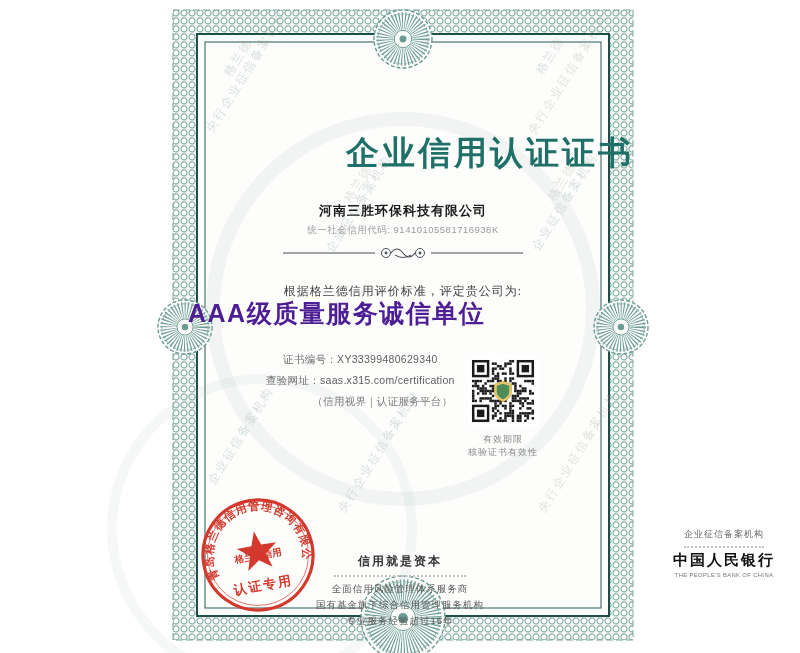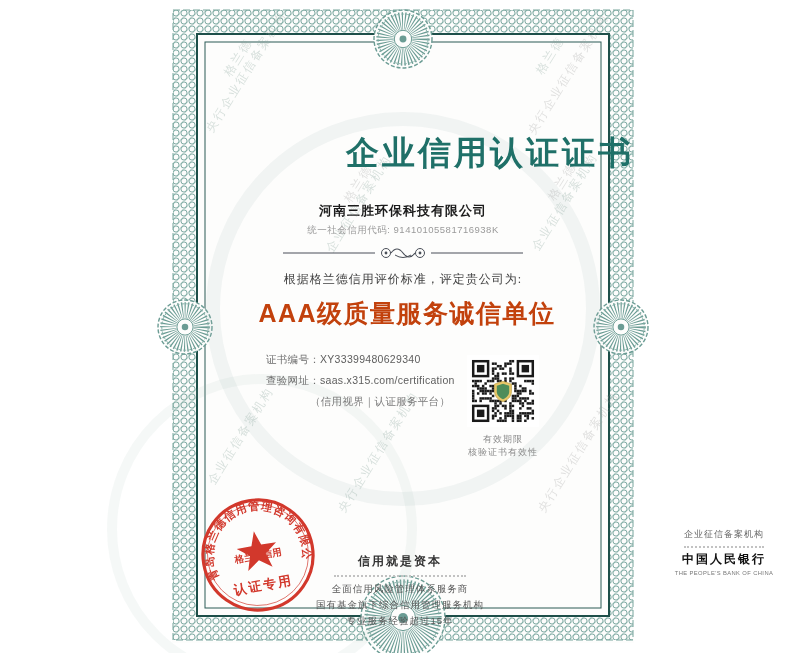--- a/index.html
+++ b/index.html
@@ -27,49 +27,50 @@
   .company{
     position:absolute;top:193px;left:0;width:100%;text-align:center;
     font-size:13px;font-weight:700;color:#1c1c1c;letter-spacing:1px;
   }
   .credit-code{
     position:absolute;top:215px;left:0;width:100%;text-align:center;
     font-size:9.5px;color:#9a9a9a;letter-spacing:.5px;
   }
   .divider{position:absolute;top:236px;left:50%;transform:translateX(-50%);}
   .eval-line{
-    position:absolute;top:262px;left:0;width:100%;text-align:center;
+    position:absolute;top:274px;left:0;width:100%;text-align:center;
     font-size:12px;color:#3f3f3f;letter-spacing:1px;font-family:Liberation Serif, serif;
   }
   .rating{
-    position:absolute;top:288px;left:4px;width:100%;text-align:center;
-    font-size:25px;font-weight:700;color:#c2410c;letter-spacing:1.5px;white-space:nowrap;
+    position:absolute;top:288px;left:16px;width:100%;text-align:left;
+    font-size:25px;font-weight:700;color:#4c1d95;letter-spacing:1.5px;white-space:nowrap;
   }
   .details{
     position:absolute;left:94px;top:340px;font-size:10.5px;color:#5d5d5d;line-height:21px;
     letter-spacing:.3px;
+    text-align:center;
   }
   .details .lbl{color:#6e6e6e;}
   .details .note{padding-left:44px;color:#7a7a7a;}
   .qr-wrap{position:absolute;left:295px;top:346px;width:72px;height:72px;}
   .qr-caption{
     position:absolute;left:259px;top:424px;width:144px;text-align:center;
     font-size:9px;color:#8a8a8a;line-height:13px;letter-spacing:1px;
   }
   .seal{position:absolute;left:26px;top:486px;width:120px;height:120px;transform:rotate(-10deg);}
   .footer-center{position:absolute;left:98px;top:544px;width:260px;text-align:center;}
   .footer-center .fc-title{font-size:12px;font-weight:700;color:#333;letter-spacing:2px;}
   .footer-center .dots{width:132px;margin:5px auto 4px auto;border-bottom:2px dotted #c2c2c2;}
   .footer-center .fc-line{font-size:9.5px;color:#555;line-height:16px;letter-spacing:1px;}
   .footer-right{position:absolute;left:500px;top:519px;width:104px;text-align:center;}
   .footer-right .fr-title{font-size:9px;color:#666;letter-spacing:1px;}
   .footer-right .dots{width:80px;margin:5px auto 3px auto;border-bottom:2px dotted #c2c2c2;}
   .footer-right .bank-cn{
     font-family:"DejaVu Serif","Liberation Serif",serif;
-    font-size:12px;font-weight:700;color:#111;letter-spacing:2px;white-space:nowrap;
+    font-size:15px;font-weight:700;color:#111;letter-spacing:2px;white-space:nowrap;
   }
   .footer-right .bank-en{font-size:5.8px;color:#777;letter-spacing:.4px;margin-top:2px;white-space:nowrap;}
 </style>
 </head>
 <body>
 
 <div class="certificate">
 
   <svg class="border-svg" width="462" height="650" viewBox="0 0 462 650">
     <defs>

